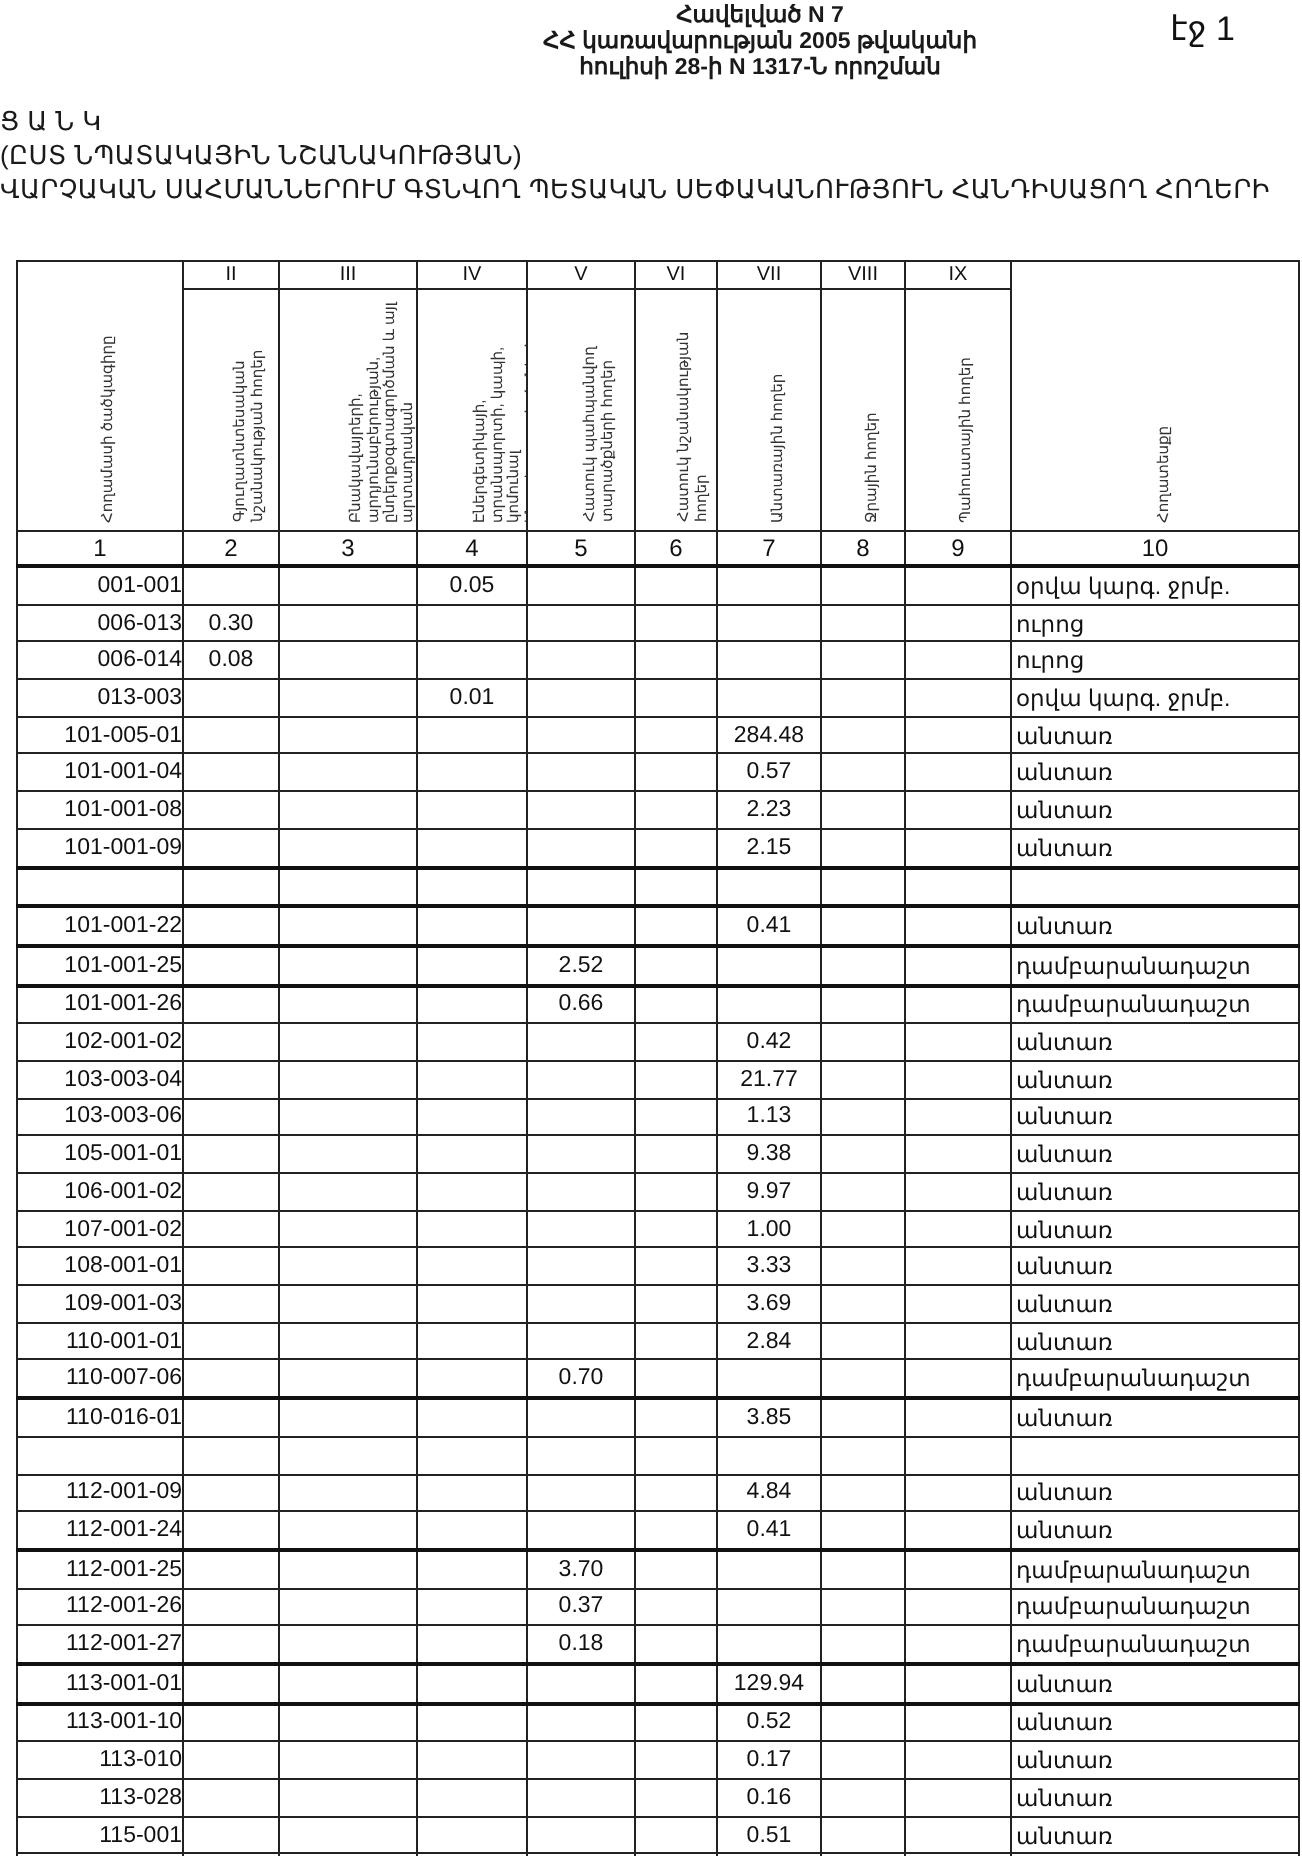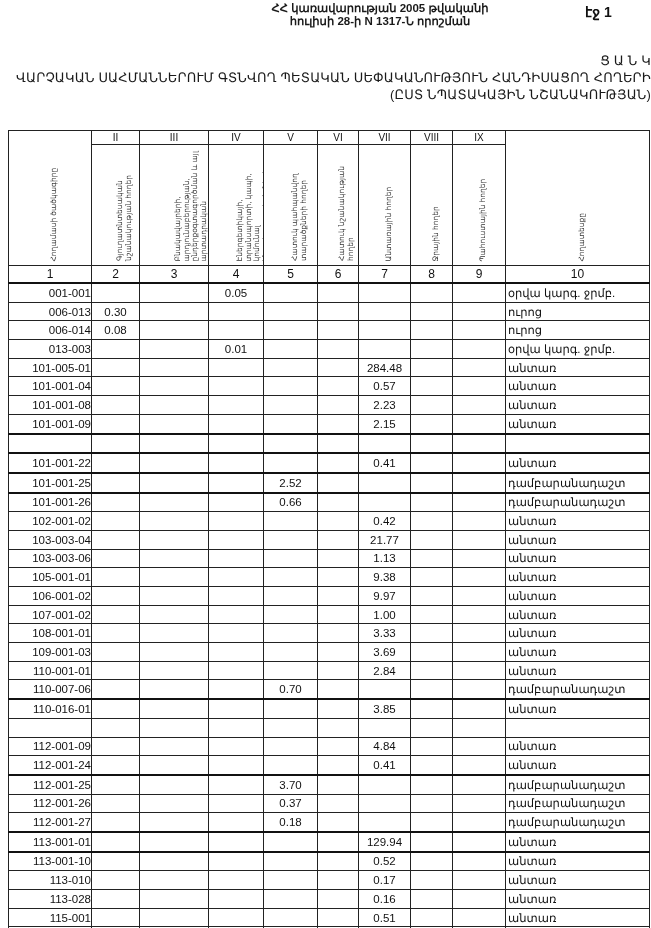--- a/index.html
+++ b/index.html
@@ -6,24 +6,24 @@
   body {
     width: 651px; height: 928px; position: relative; overflow: hidden;
     font-family: "Liberation Sans", sans-serif; color: #111;
   }
   .annex {
     position: absolute; top: 2px; left: 250px; width: 260px;
     text-align: center; font-size: 11.5px; line-height: 13px; font-weight: bold;
     color: #1a1a1a;
   }
   .page-num {
-    position: absolute; top: 4px; left: 585px; font-size: 14px; font-weight: bold;
+    position: absolute; top: 4px; left: 585px; font-size: 17px; font-weight: normal;
   }
   .titles {
-    position: absolute; top: 52px; left: 0; width: 651px; text-align: right;
+    position: absolute; top: 52px; left: 0; width: 651px; text-align: left;
     font-size: 13px; line-height: 17px; color: #1a1a1a; letter-spacing: 0.2px;
   }
   .titles div { white-space: nowrap; }
   table {
     position: absolute; top: 130px; left: 8px;
     border-collapse: collapse; table-layout: fixed; width: 641px;
     font-size: 11.5px;
   }
   td, th {
     border: 1px solid #222; padding: 0; overflow: hidden; white-space: nowrap;
@@ -43,29 +43,30 @@
   tbody.data td { height: 17.7px; font-size: 11.5px; }
   td.code { padding-left: 16px; text-align: right; }
   td.val { text-align: center; }
   td.type { padding-left: 2px; text-align: left; font-size: 11px; }
   tr.thick td { border-bottom: 2px solid #111; }
 </style>
 </head>
 <body>
 
 <div class="annex">
+  <div>Հավելված N 7</div>
   <div>ՀՀ կառավարության 2005 թվականի</div>
   <div>հուլիսի 28-ի N 1317-Ն որոշման</div>
 </div>
 <div class="page-num">էջ 1</div>
 
 <div class="titles">
   <div>Ց Ա Ն Կ</div>
+  <div>(ԸՍՏ ՆՊԱՏԱԿԱՅԻՆ ՆՇԱՆԱԿՈՒԹՅԱՆ)</div>
   <div>ՎԱՐՉԱԿԱՆ ՍԱՀՄԱՆՆԵՐՈՒՄ ԳՏՆՎՈՂ ՊԵՏԱԿԱՆ ՍԵՓԱԿԱՆՈՒԹՅՈՒՆ ՀԱՆԴԻՍԱՑՈՂ ՀՈՂԵՐԻ</div>
-  <div>(ԸՍՏ ՆՊԱՏԱԿԱՅԻՆ ՆՇԱՆԱԿՈՒԹՅԱՆ)</div>
 </div>
 
 <table>
   <colgroup>
     <col style="width:83px">
       <col style="width:48px">
       <col style="width:69px">
       <col style="width:55px">
     <col style="width:54px">
       <col style="width:41px">

